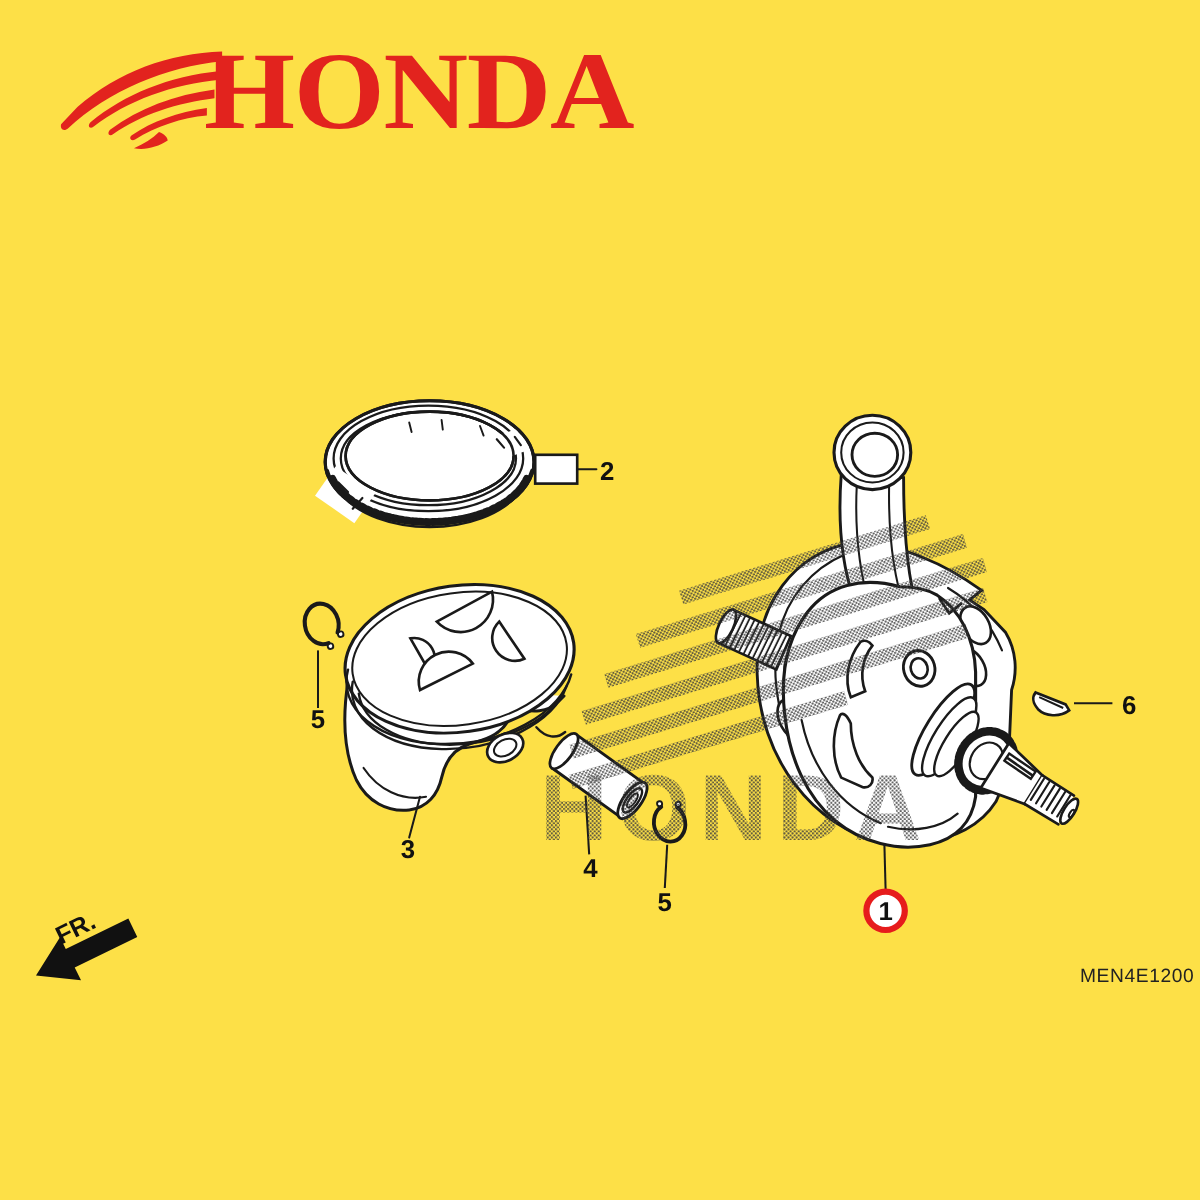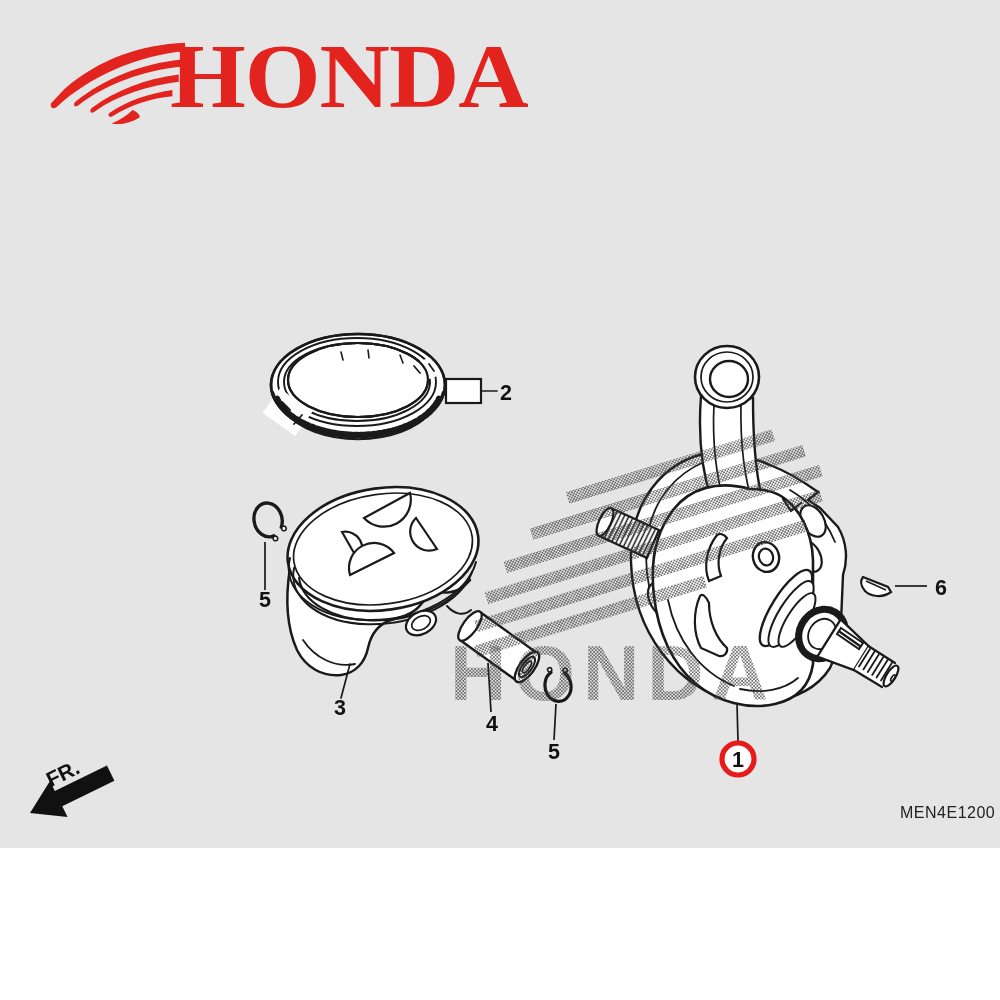--- a/index.html
+++ b/index.html
@@ -1,16 +1,16 @@
 <!DOCTYPE html>
 <html><head>
 <meta charset="utf-8">
 <style>
   html,body{margin:0;padding:0;background:#fff;}
-  .stage{position:relative;width:1000px;height:848px;background:#e5e5e5;overflow:hidden;
+  .stage{position:relative;width:1000px;height:1000px;background:#fde047;overflow:hidden;
          font-family:"Liberation Sans",sans-serif;}
   .logo{position:absolute;left:50px;top:36px;display:flex;align-items:flex-start;}
   .logo svg{display:block;margin-top:4px;}
   .wordmark{color:#e2231e;font-family:"Liberation Serif",serif;font-weight:bold;
             font-size:92px;line-height:0.92;letter-spacing:-1px;margin-left:-16px;
             transform:scaleX(1.06);transform-origin:left top;margin-top:-2px;}
   .diagram{position:absolute;left:0;top:0;}
   svg text{font-family:"Liberation Sans",sans-serif;}
   .callout{font-size:21.5px;font-weight:bold;fill:#111;}
   .code{font-size:16px;fill:#222;letter-spacing:0.5px;}

